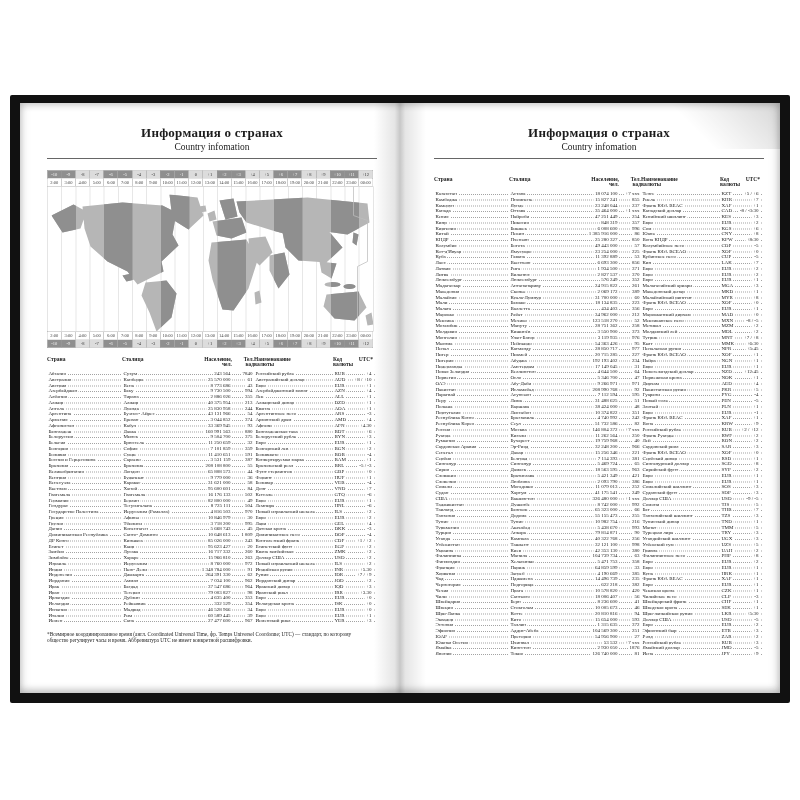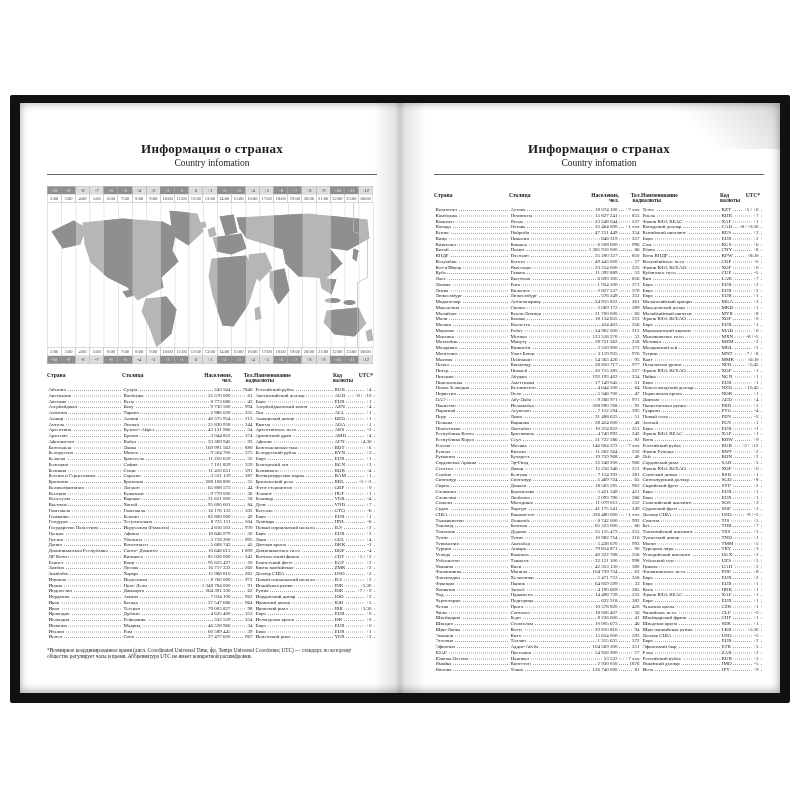--- a/index.html
+++ b/index.html
@@ -13,21 +13,21 @@
     background:#111111;border-radius:2px;
   }
   .pages{
     position:absolute;left:10px;top:8px;right:10px;bottom:10px;
     background:#ffffff;
     box-shadow:inset 0 -4px 7px rgba(0,0,0,0.16),
                inset 4px 0 8px rgba(0,0,0,0.07),
                inset -4px 0 8px rgba(0,0,0,0.10),
                inset 0 4px 6px rgba(0,0,0,0.08);
   }
-  .page{position:absolute;top:16px;height:100%;}
+  .page{position:absolute;top:0;height:100%;}
   .page-left{left:0;width:380px;}
   .page-right{left:380px;width:380px;}
   .gutter{
     position:absolute;left:354px;top:0;width:52px;height:100%;pointer-events:none;
     background:linear-gradient(to right,rgba(0,0,0,0) 0%,rgba(0,0,0,0.10) 40%,
       rgba(0,0,0,0.22) 50%,rgba(0,0,0,0.10) 60%,rgba(0,0,0,0) 100%);
   }
   .corner-shade{
     position:absolute;right:0;top:0;width:140px;height:46px;pointer-events:none;
     background:linear-gradient(225deg,rgba(0,0,0,0.16),rgba(0,0,0,0) 60%);

